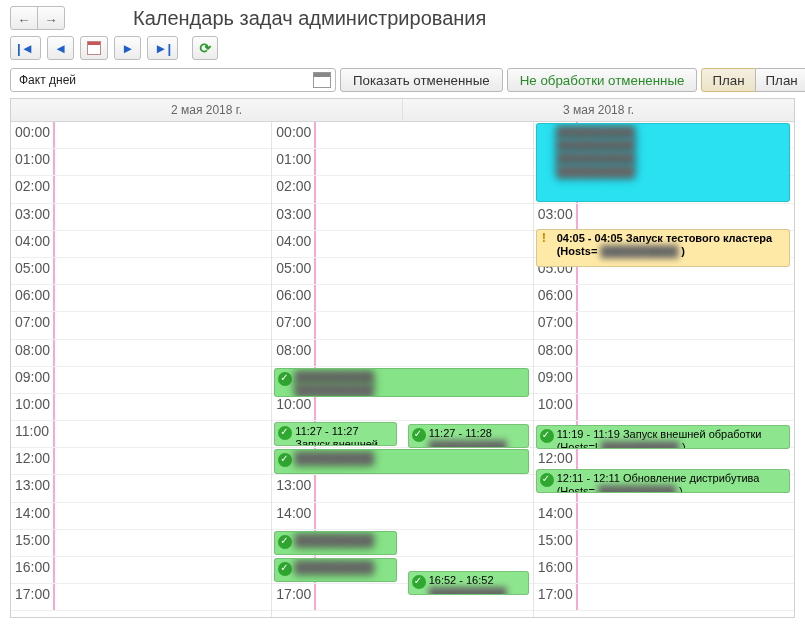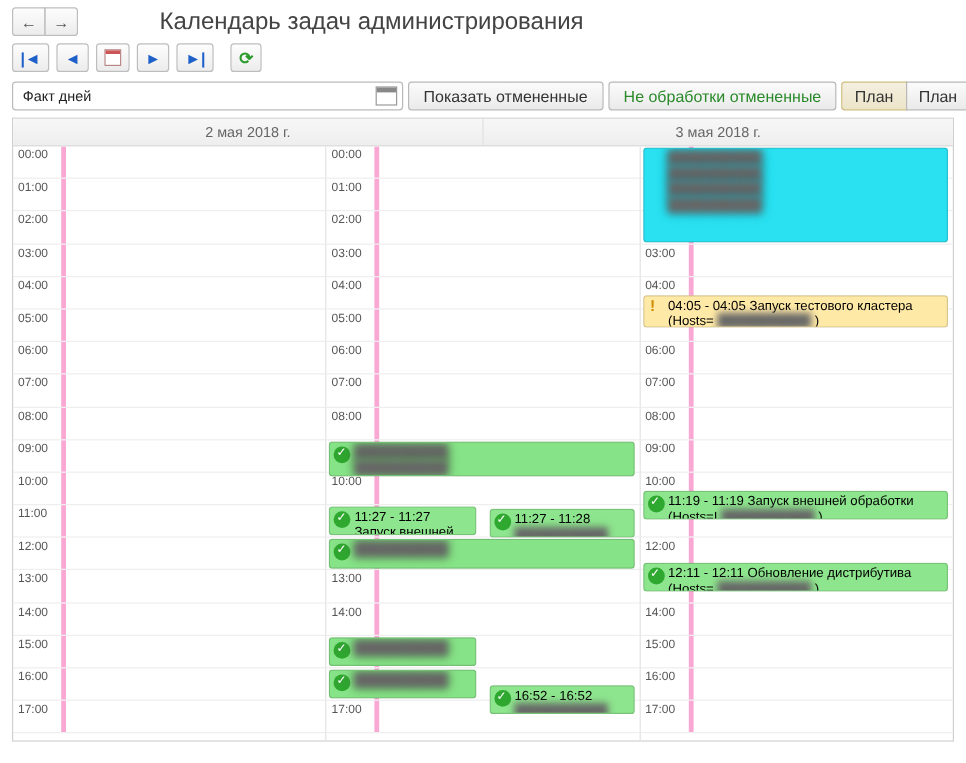--- a/index.html
+++ b/index.html
@@ -44,21 +44,21 @@
 
   .calendar-wrap { border:1px solid #d0d0d0; margin:0 10px 8px 10px; height:520px; display:flex; flex-direction:column; }
   .day-headers { display:flex; background:linear-gradient(#f7f7f7,#eeeeee); border-bottom:1px solid #d6d6d6; }
   .day-headers .dh { flex:1; text-align:center; padding:4px 0; color:#666; font-size:12px; border-left:1px solid #e0e0e0; }
   .day-headers .dh:first-child { border-left:none; }
 
   .grid { flex:1; display:flex; overflow:hidden; position:relative; }
   .day-col { flex:1; border-left:1px solid #e3e3e3; position:relative; }
   .day-col:first-child { border-left:none; }
   .hour-row { height:27.2px; border-bottom:1px solid #eee; display:flex; }
-  .time-label { width:44px; color:#555; font-size:10px; padding:2px 0 0 4px; border-right:4px solid #f9a8d4; }
+  .time-label { width:44px; color:#555; font-size:14px; padding:2px 0 0 4px; border-right:2px solid #f9a8d4; }
   .hour-body { flex:1; position:relative; }
   .hour-row:nth-child(2n) .hour-body { }
 
   .event {
     position:absolute; left:2px; right:4px;
     border-radius:3px; font-size:11px; line-height:13px;
     padding:2px 4px 2px 20px; overflow:hidden;
     border:1px solid rgba(0,0,0,.15);
   }
   .event.half { right:52%; }
@@ -350,18 +350,18 @@
         </div>
         <div class="hour-row">
           <div class="time-label">16:00</div>
           <div class="hour-body"></div>
         </div>
         <div class="hour-row">
           <div class="time-label">17:00</div>
           <div class="hour-body"></div>
         </div>
         <div class="event ev-cyan-blur" style="top: 1px; height: 78.6px;"><span><span class="blur-inside">██████████</span><br><span class="blur-inside">██████████</span><br><span class="blur-inside">██████████</span><br><span class="blur-inside">██████████</span></span></div>
-        <div class="event ev-yellow" style="top: 124px; height: 27px;"><span class="excl"></span><span>04:05 - 04:05 Запуск тестового кластера (Hosts= <span class="blur-inside">██████████</span> )</span></div>
-        <div class="event ev-green" style="top: 287px; height: 24.2px;"><span class="check"></span><span>11:19 - 11:19 Запуск внешней обработки (Hosts=I <span class="blur-inside">██████████</span> )</span></div>
+        <div class="event ev-yellow" style="top: 107px; height: 38px; font-weight: bold;"><span class="excl"></span><span>04:05 - 04:05 Запуск тестового кластера (Hosts= <span class="blur-inside">██████████</span> )</span></div>
+        <div class="event ev-green" style="top: 303px; height: 24.2px;"><span class="check"></span><span>11:19 - 11:19 Запуск внешней обработки (Hosts=I <span class="blur-inside">██████████</span> )</span></div>
         <div class="event ev-green" style="top: 347px; height: 24.2px;"><span class="check"></span><span>12:11 - 12:11 Обновление дистрибутива (Hosts= <span class="blur-inside">██████████</span> )</span></div>
       </div>
     </div>
 </div>
 
 </body></html>

